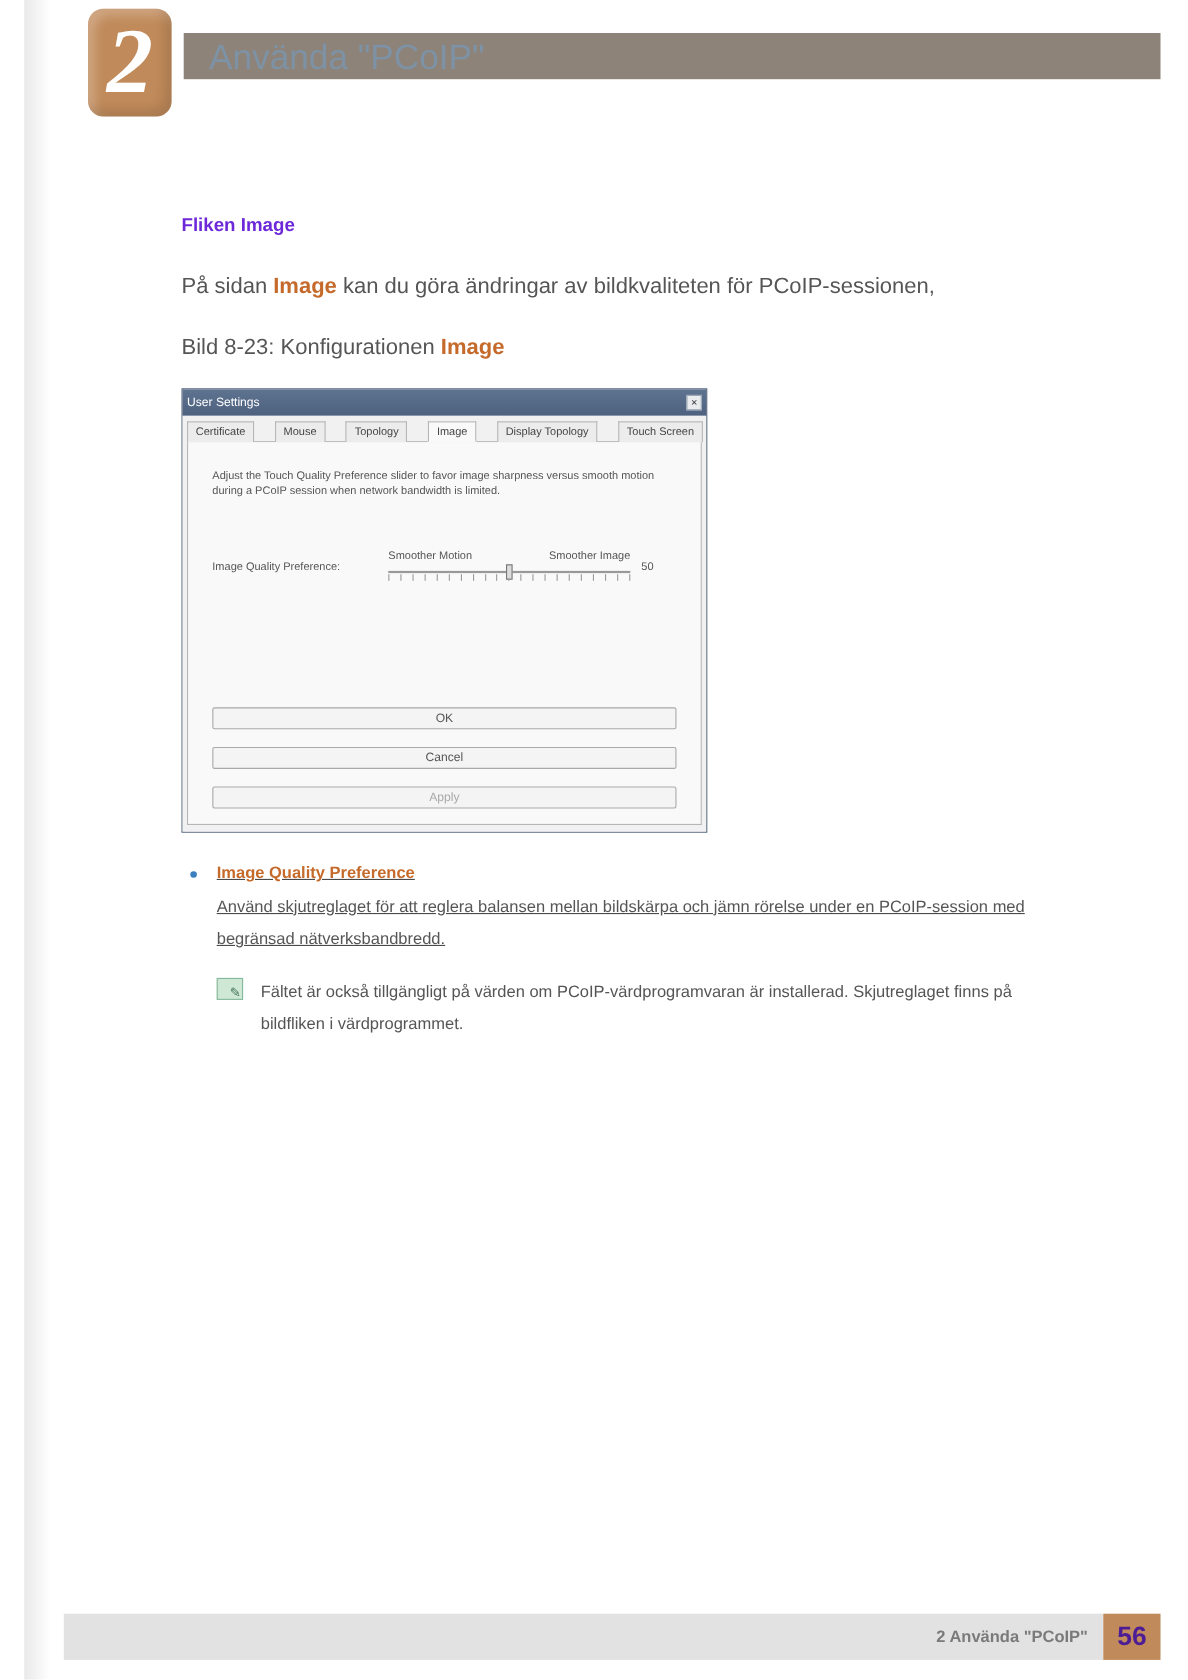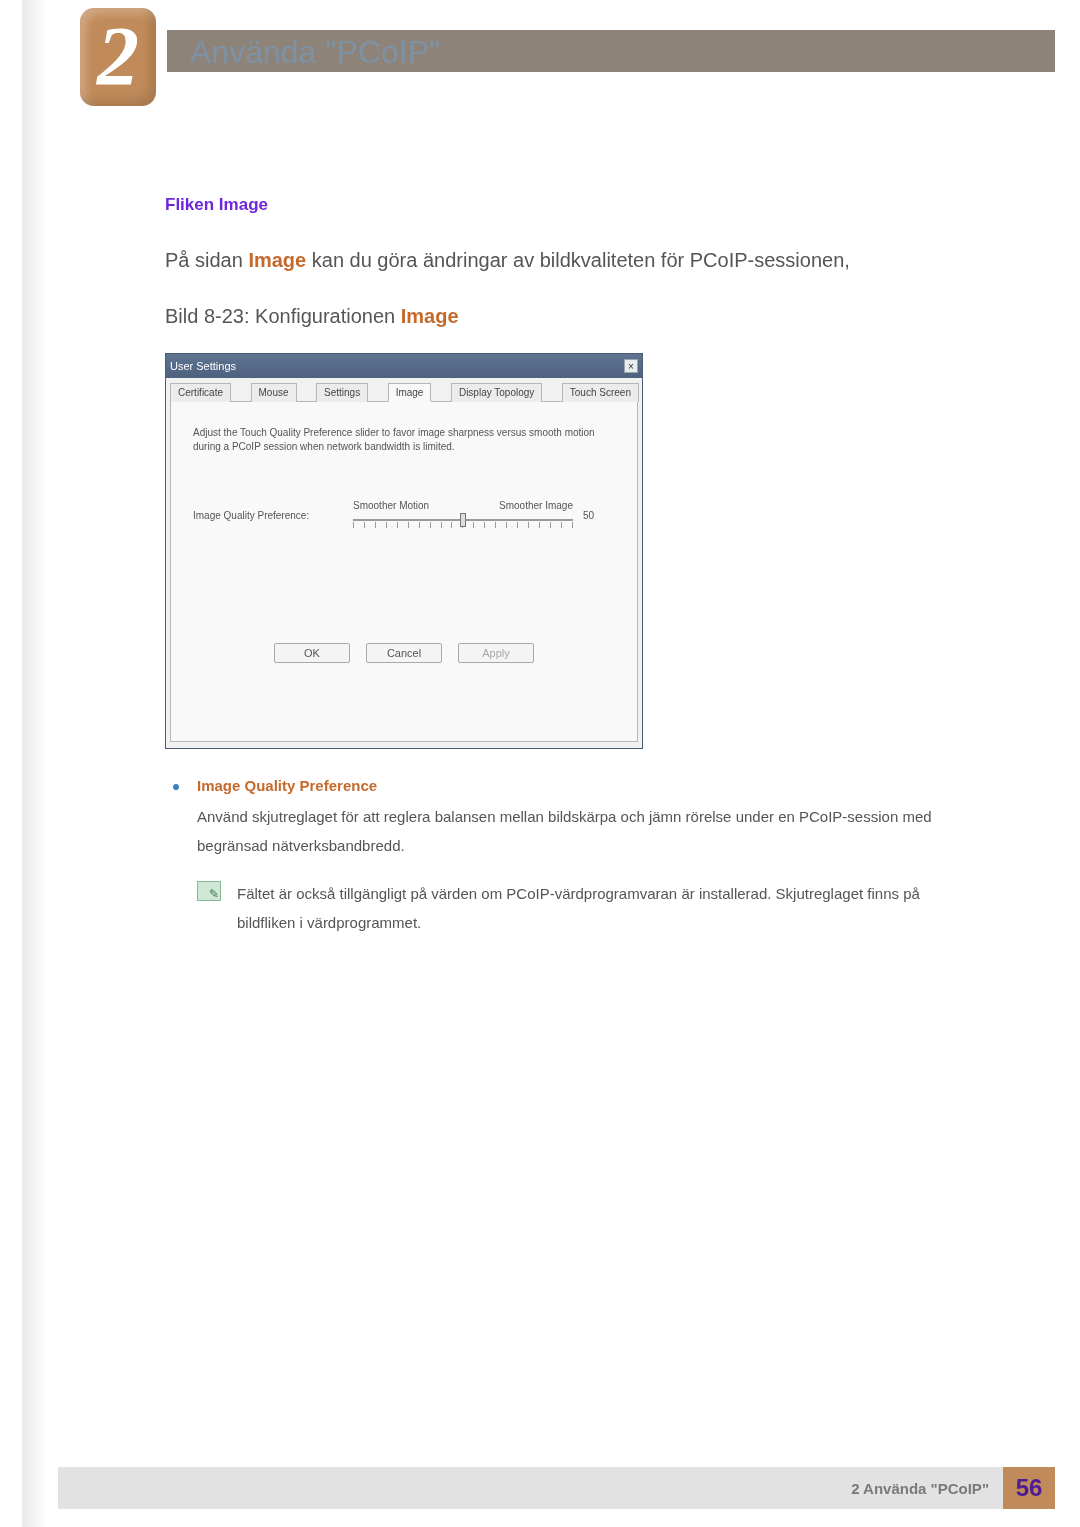--- a/index.html
+++ b/index.html
@@ -45,28 +45,28 @@
   .slider-row { display: flex; align-items: flex-start; }
   .slider-label { width: 160px; padding-top: 10px; }
   .slider-area { width: 220px; }
   .slider-heads { display: flex; justify-content: space-between; margin-bottom: 4px; }
   .track { position: relative; height: 18px; }
   .track-line { position: absolute; left: 0; right: 0; top: 4px; height: 2px; background: #999; }
   .ticks { position: absolute; left: 0; right: 0; top: 7px; height: 6px; display: flex; justify-content: space-between; }
   .ticks span { width: 0; border-left: 1px solid #999; height: 6px; }
   .thumb { position: absolute; top: -2px; left: 50%; width: 6px; height: 14px; background: #dcdcdc; border: 1px solid #777; transform: translateX(-50%); }
   .slider-val { padding-left: 10px; padding-top: 10px; }
-  .dialog-buttons { display: flex; justify-content: center; gap: 16px; margin-top: 110px; }
+  .dialog-buttons { display: flex; justify-content: center; gap: 16px; margin-top: 110px; flex-direction: column; }
   .dlg-btn { min-width: 76px; height: 20px; font-size: 11px; background: #f4f4f4; border: 1px solid #a9a9a9; border-radius: 2px; display: flex; align-items: center; justify-content: center; }
   .dlg-btn.disabled { color: #a8a8a8; }
 
   
   .bullet-item { display: flex; margin-top: 4px; }
   .bullet-dot { width: 6px; height: 6px; background: #3c7fbf; border-radius: 50%; margin-top: 7px; margin-right: 18px; flex: none; margin-left: 8px; }
-  .bullet-body { flex: 1; }
+  .bullet-body { flex: 1; text-decoration: underline; }
   .bullet-title { color: #c56a2b; font-weight: 700; font-size: 15px; margin-bottom: 8px; }
   .bullet-text { font-size: 15px; line-height: 1.95; color: #555; }
 
   .note-row { display: flex; margin-top: 18px; margin-left: 32px; }
   .note-icon { width: 24px; height: 20px; background: #cfe8d6; border: 1px solid #86b89a; margin-right: 16px; flex: none; position: relative; margin-top: 2px; }
   .note-icon::after { content: "✎"; position: absolute; right: 1px; bottom: -1px; font-size: 12px; color: #3c6d4e; }
   .note-text { font-size: 15px; line-height: 1.95; color: #555; flex: 1; }
 
   
   .footer { position: absolute; left: 58px; right: 25px; bottom: 18px; height: 42px; display: flex; align-items: stretch; }
@@ -111,21 +111,21 @@
 
     <div class="dialog">
       <div class="dialog-titlebar">
         <span>User Settings</span>
         <div class="dialog-close">×</div>
       </div>
       <div class="dialog-body">
         <div class="tab-row">
           <div class="tab">Certificate</div>
           <div class="tab">Mouse</div>
-          <div class="tab">Settings</div>
+          <div class="tab">Topology</div>
           <div class="tab active">Image</div>
           <div class="tab">Display Topology</div>
           <div class="tab">Touch Screen</div>
         </div>
         <div class="tab-pane">
           <div class="help-text">Adjust the Touch Quality Preference slider to favor image sharpness versus smooth motion during a PCoIP session when network bandwidth is limited.</div>
           <div class="slider-row">
             <div class="slider-label">Image Quality Preference:</div>
             <div class="slider-area">
               <div class="slider-heads">

